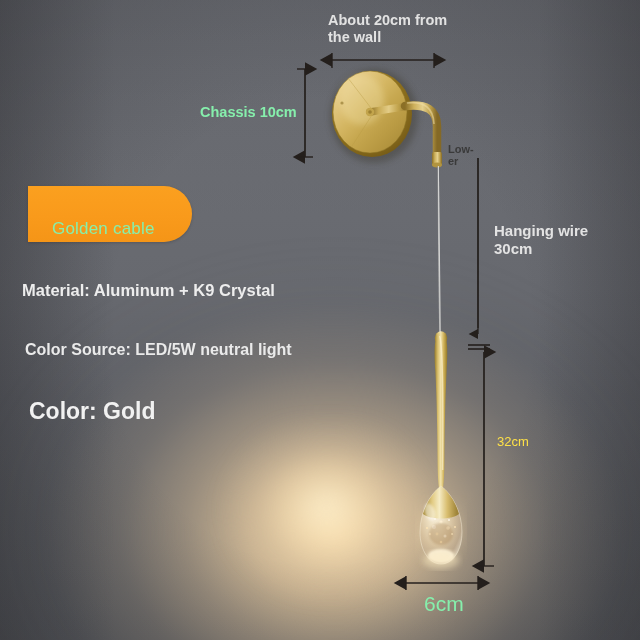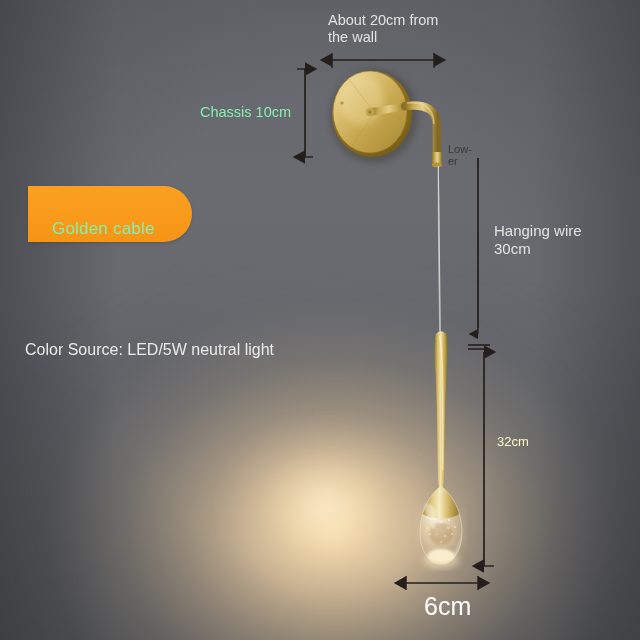--- a/index.html
+++ b/index.html
@@ -43,30 +43,30 @@
     background:
       radial-gradient(ellipse 78% 86% at 50% 52%,rgba(0,0,0,0) 42%,rgba(30,30,33,.30) 100%),
       linear-gradient(90deg,rgba(40,40,44,.30) 0%,rgba(0,0,0,0) 18%,rgba(0,0,0,0) 84%,rgba(40,40,44,.26) 100%);
   }
   .bg-top-shade{
     position:absolute;left:0;top:0;width:100%;height:34%;
     background:linear-gradient(180deg,rgba(90,92,98,.35) 0%,rgba(0,0,0,0) 100%);
   }
 
   
-  .txt{position:absolute;color:#e8e8e8;white-space:pre-line;}
+  .txt{position:absolute;color:#e8e8e8;white-space:pre-line;font-weight:bold;}
   .dim-txt{position:absolute;color:#dcdcdc;}
 
   .t-20cm{left:328px;top:12px;font-size:14.5px;line-height:17px;color:#e2e2e2;width:150px;}
   .t-chassis{left:200px;top:104px;font-size:14.5px;color:#86efac;}
   .t-lower{left:448px;top:144px;font-size:11px;line-height:11.5px;color:#3a3a3a;width:28px;}
   .t-hang{left:494px;top:222px;font-size:15px;line-height:18px;color:#e3e3e3;width:130px;}
   .t-adj{left:494px;top:264px;font-size:14px;color:#d9d9d9;}
-  .t-32cm{left:497px;top:434px;font-size:13px;color:#fef9c3;}
-  .t-6cm{left:424px;top:592px;font-size:25px;color:#ffffff;}
+  .t-32cm{left:497px;top:434px;font-size:13px;color:#fde047;}
+  .t-6cm{left:424px;top:592px;font-size:21px;color:#86efac;}
 
   .t-material{left:22px;top:281px;font-size:16.5px;color:#ededed;}
   .t-source{left:25px;top:341px;font-size:16px;color:#eaeaea;}
   .t-color{left:29px;top:398px;font-size:23px;color:#f1f1f1;}
 
   
   .badge{
     position:absolute;left:28px;top:186px;width:164px;height:56px;
     background:linear-gradient(180deg,#fba01f 0%,#f99a1b 55%,#f59517 100%);
     border-radius:0 30px 30px 0;
@@ -277,15 +277,17 @@
   <div class="txt t-lower">Low-
 er</div>
   <div class="txt t-hang">Hanging wire
 30cm</div>
   <div class="dim-txt t-32cm">32cm</div>
   <div class="dim-txt t-6cm">6cm</div>
 
   <div class="badge"></div>
   <div class="badge-label">Golden cable</div>
 
+  <div class="txt t-material">Material: Aluminum + K9 Crystal</div>
   <div class="txt t-source">Color Source: LED/5W neutral light</div>
+  <div class="txt t-color">Color: Gold</div>
 
 </div>
 
 </body></html>

